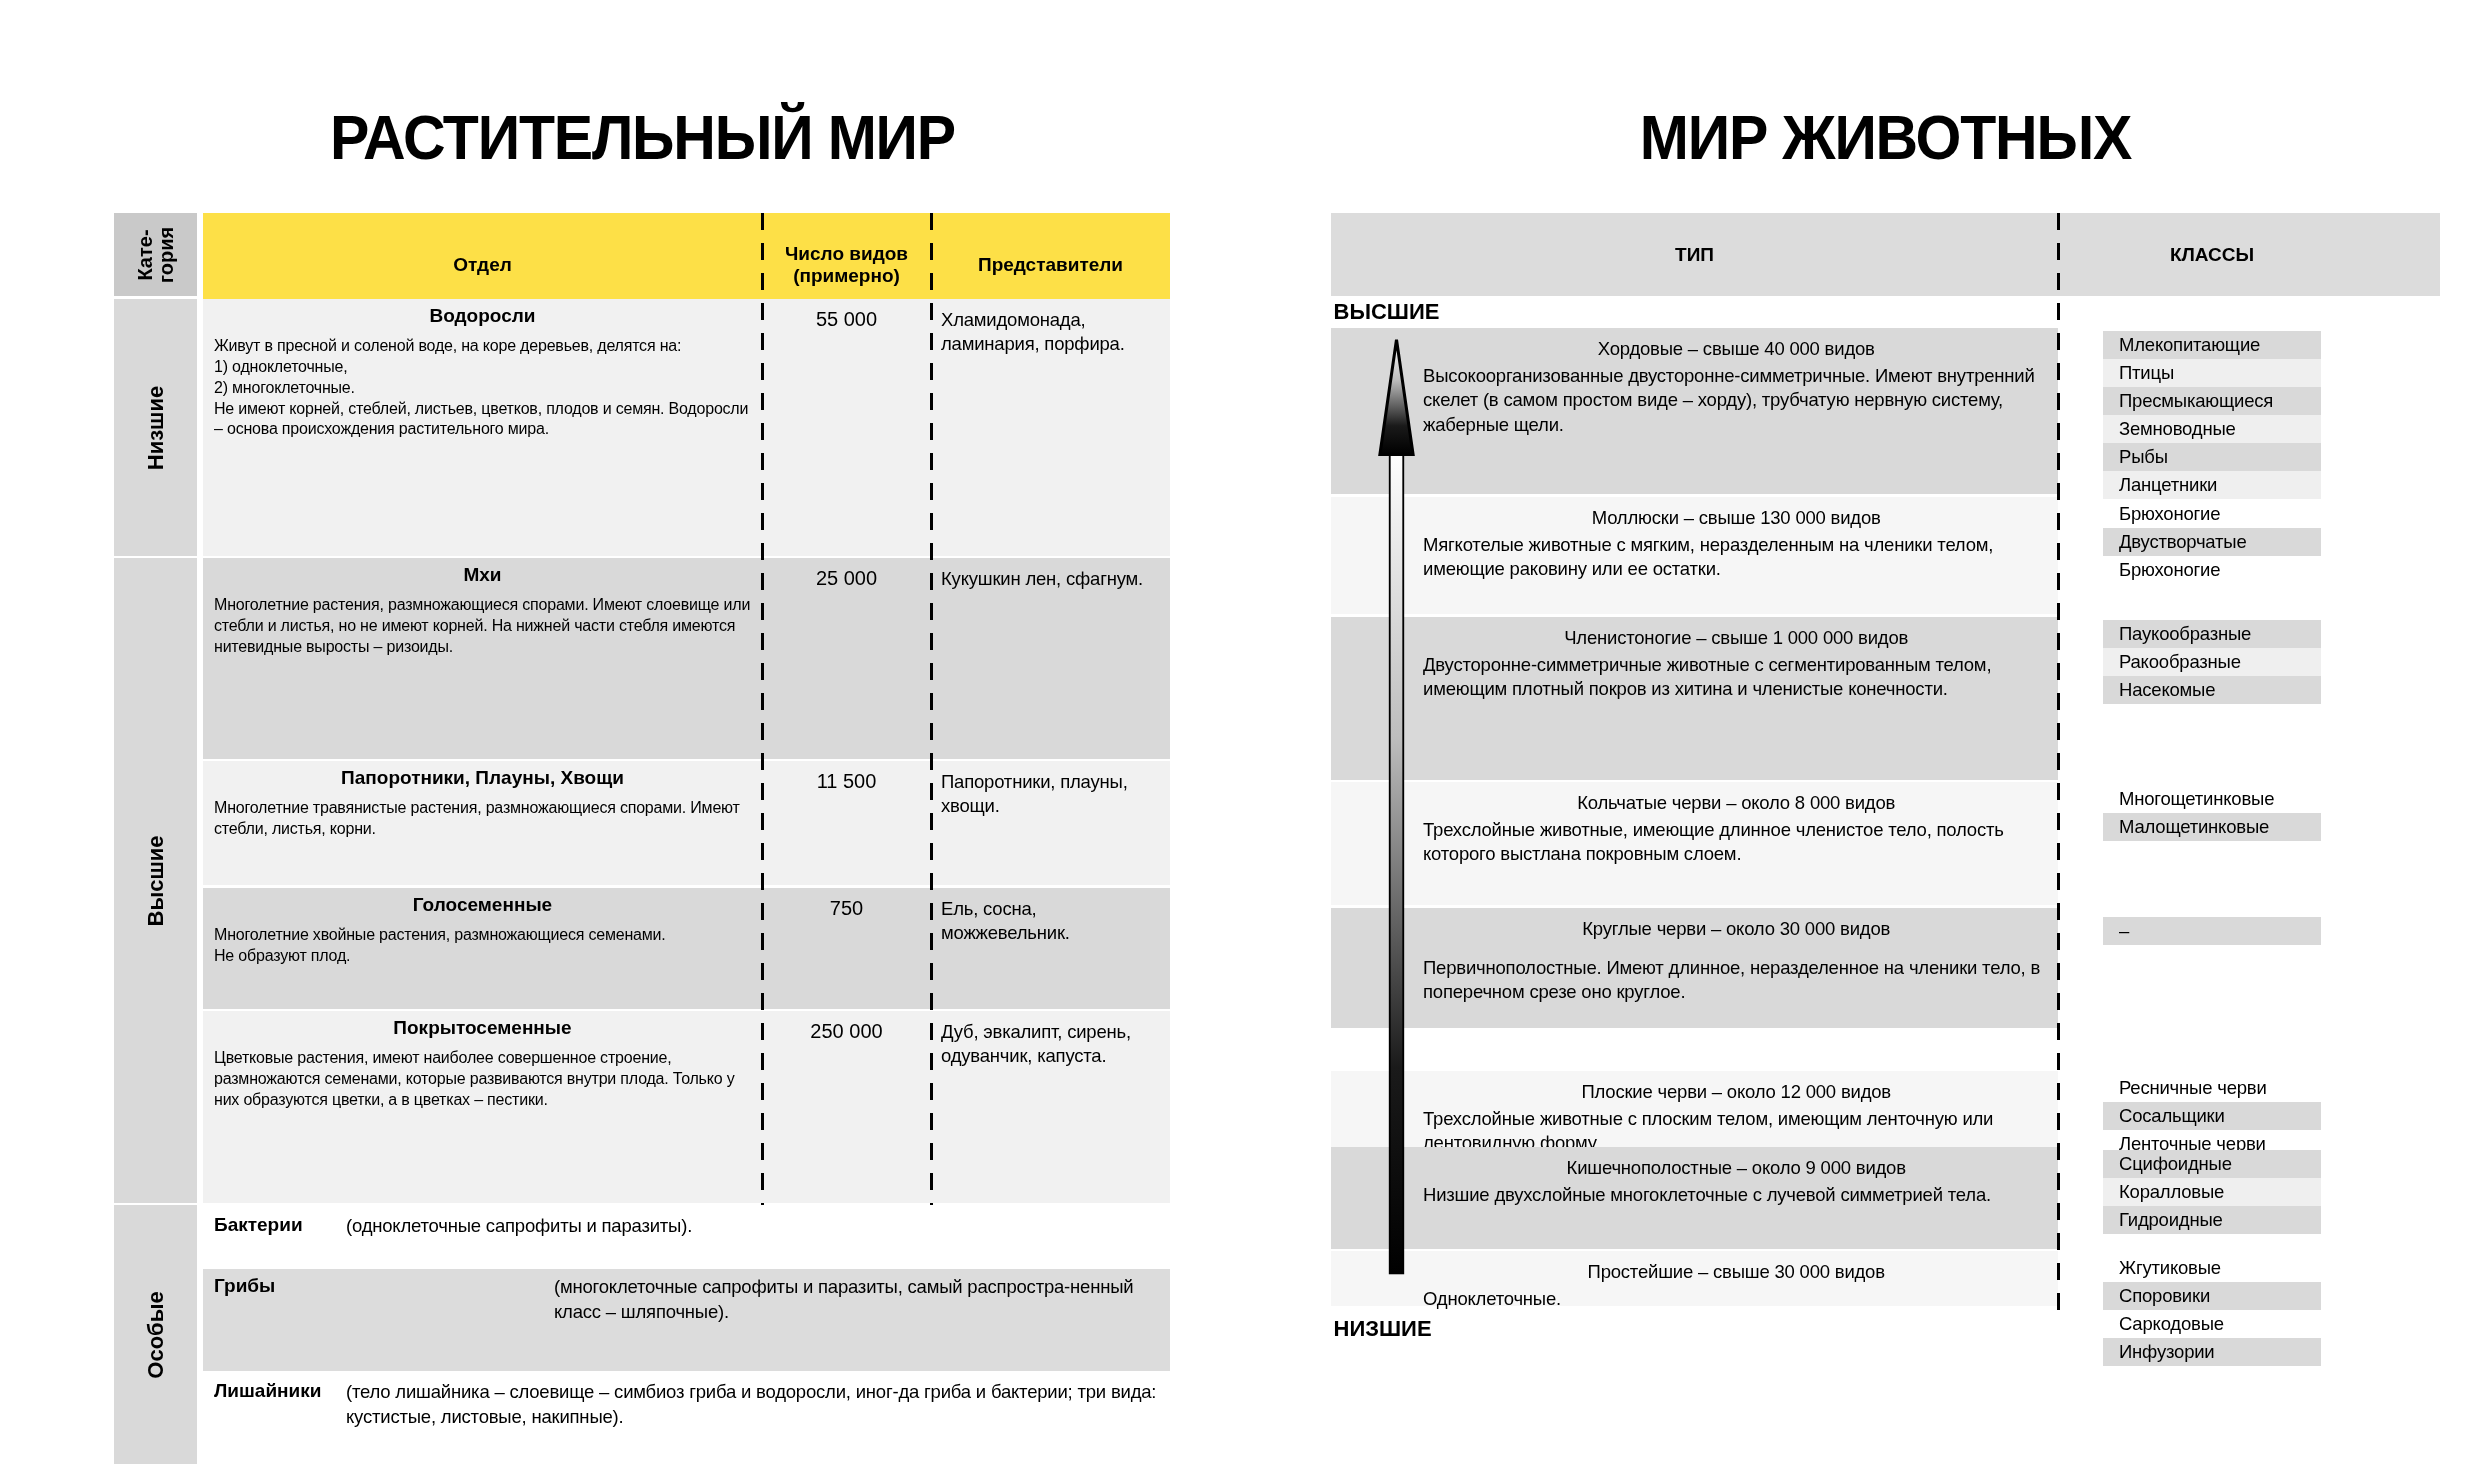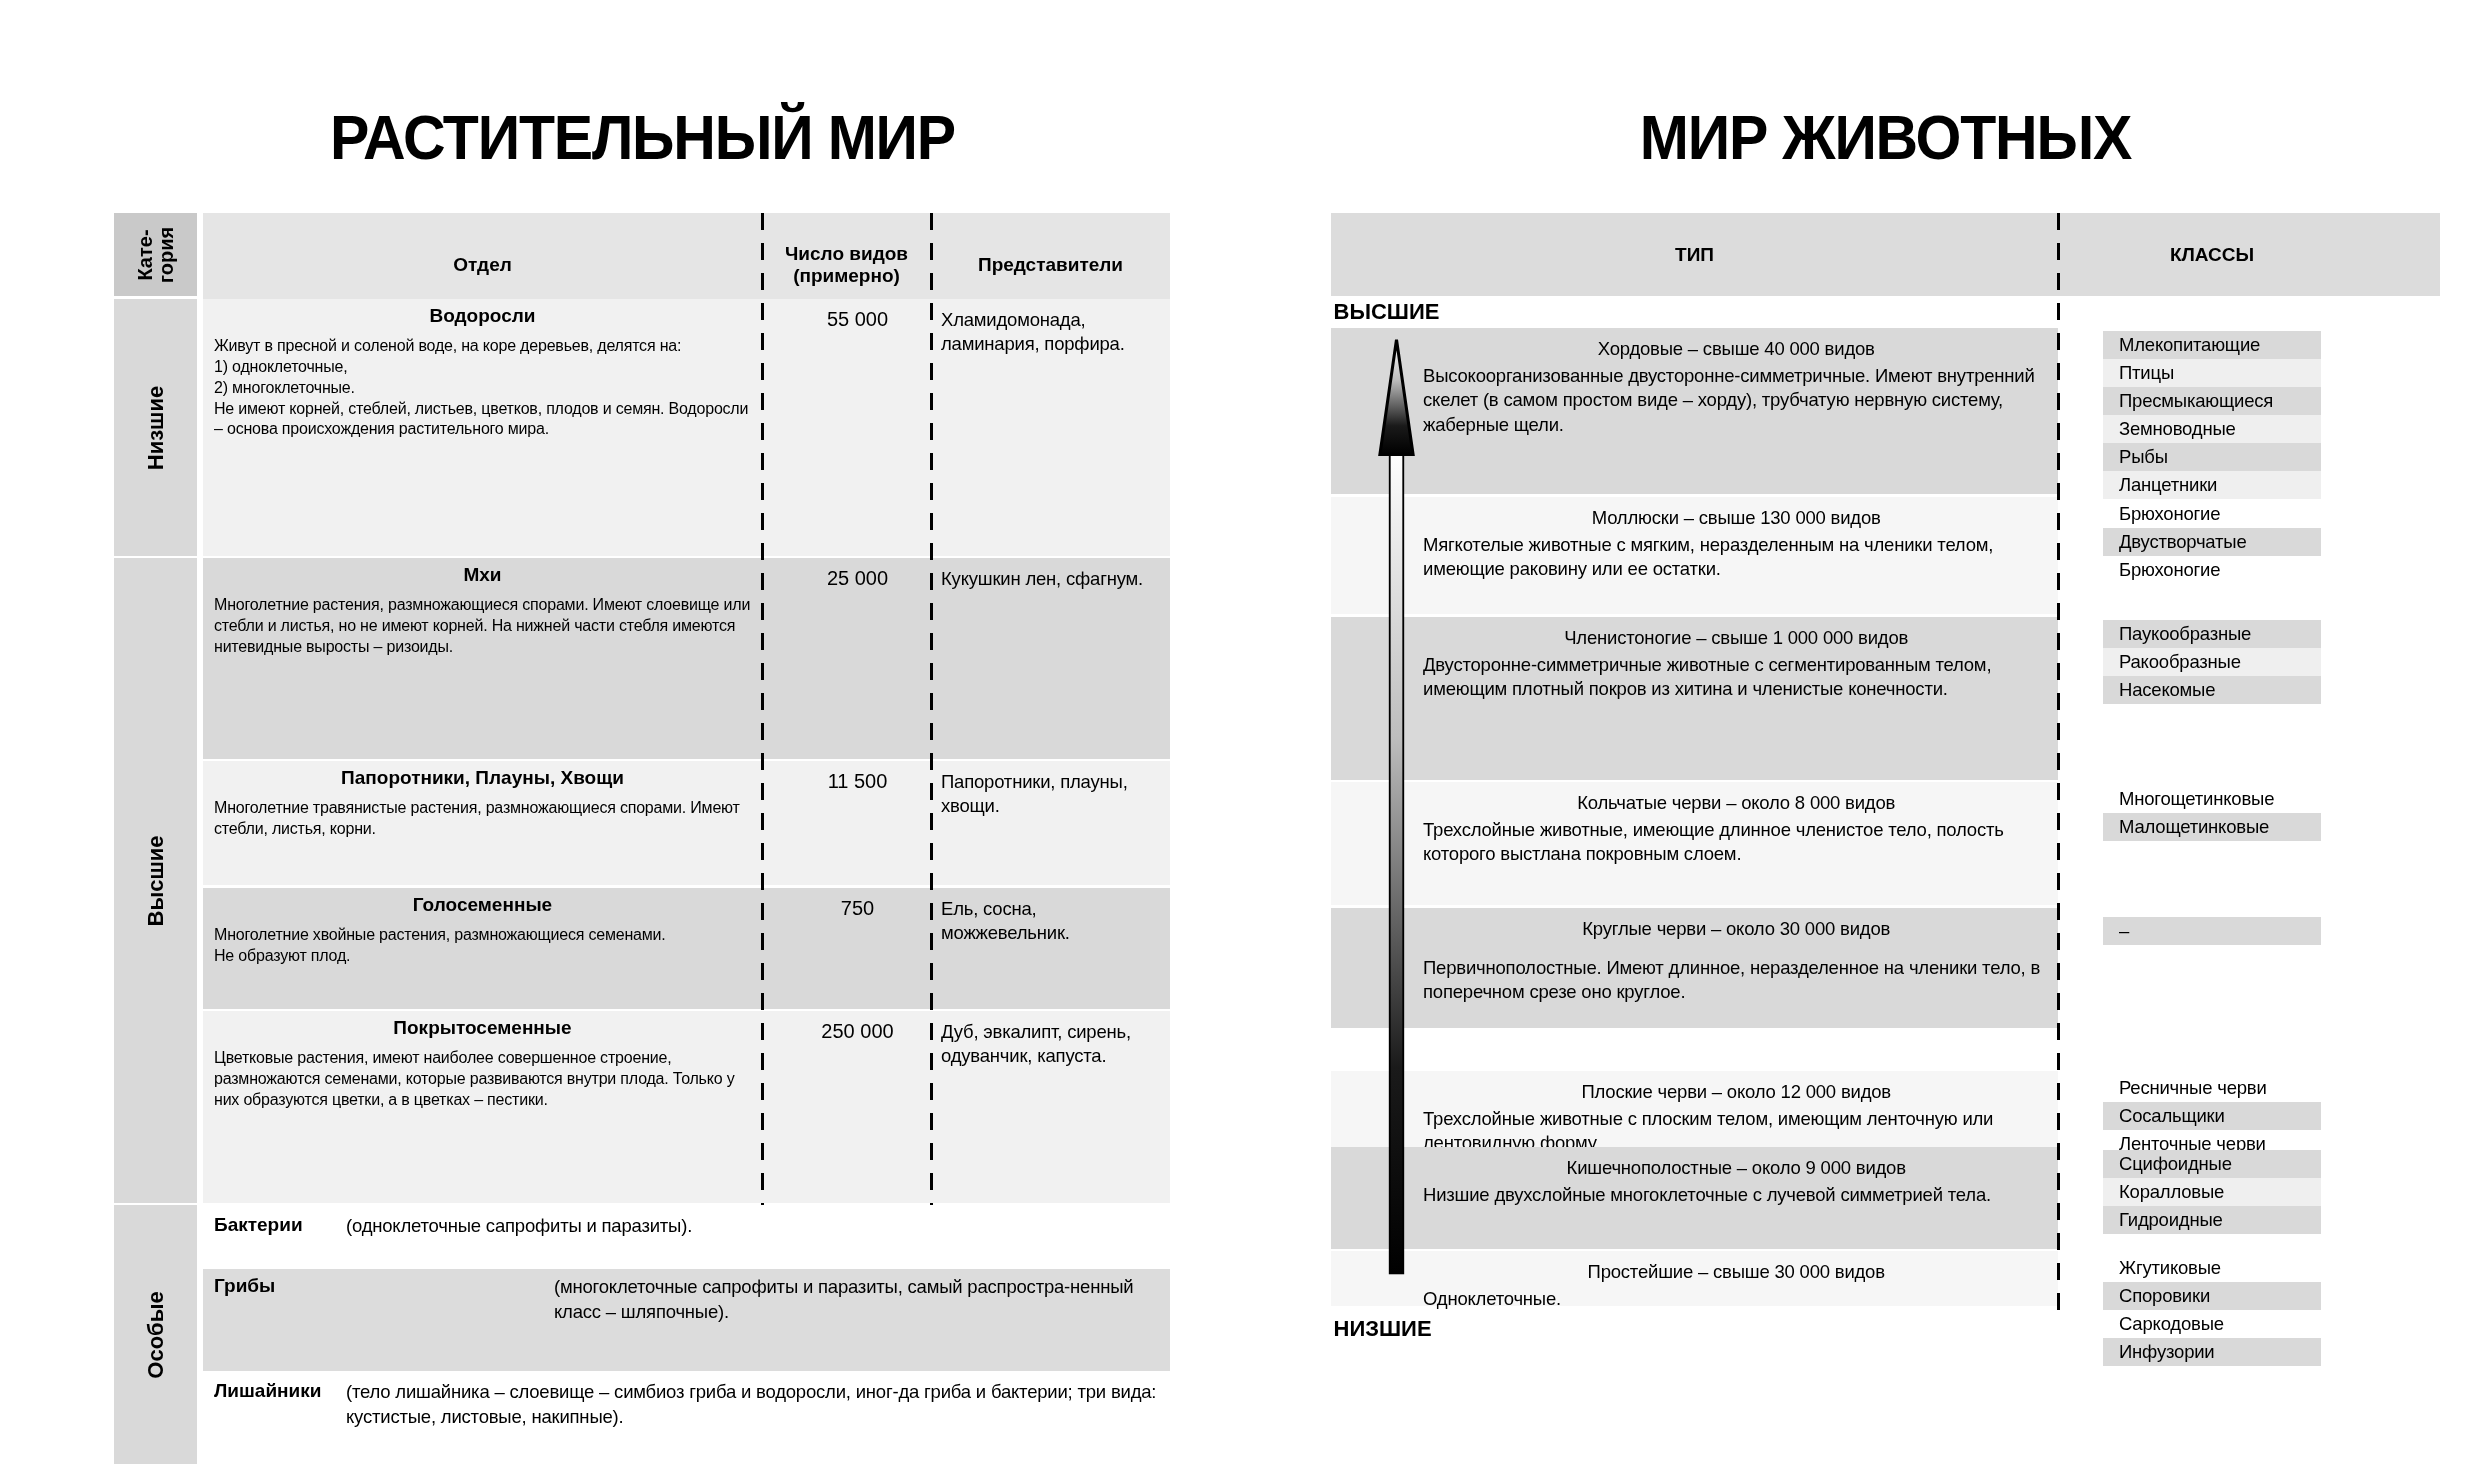--- a/index.html
+++ b/index.html
@@ -9,28 +9,28 @@
              letter-spacing:-1.2px;text-align:center;transform:scaleY(1.08);}
   
   .tbl{position:absolute;top:213px;}
   .row{position:absolute;left:0;width:100%;}
   .pre{white-space:pre-line;}
   
   #plants{left:114px;width:1057px;height:1254px;}
   .p-cat{position:absolute;left:0;width:83px;background:#d9d9d9;}
   .p-cat .rot{position:absolute;left:50%;top:50%;transform:translate(-50%,-50%) rotate(-90deg);
               font-weight:bold;font-size:22px;line-height:1.05;text-align:center;white-space:pre-line;}
-  .p-head{position:absolute;left:89px;top:0;width:967px;height:103px;background:#e5e5e5;}
+  .p-head{position:absolute;left:89px;top:0;width:967px;height:103px;background:#fde047;}
   .p-head .h{position:absolute;top:0;height:100%;display:flex;align-items:center;justify-content:center;
              font-weight:bold;font-size:19px;text-align:center;}
   .p-row{position:absolute;left:89px;width:967px;}
   .p-division{position:absolute;left:0;top:0;bottom:0;width:559px;padding:6.2px 11px;box-sizing:border-box;}
   .p-title{font-weight:bold;font-size:19px;text-align:center;margin-bottom:2.5px;}
   .p-desc{font-size:16px;line-height:1.30;letter-spacing:-0.2px;margin-top:9px;}
-  .p-count{position:absolute;left:531px;top:0;width:169px;text-align:center;padding-top:8.6px;font-size:20px;padding-left:39px;}
+  .p-count{position:absolute;left:559px;top:0;width:169px;text-align:center;padding-top:8.6px;font-size:20px;}
   .p-repr{position:absolute;left:728px;top:0;width:239px;padding:8.6px 2.5px 0 10px;box-sizing:border-box;
           font-size:18.5px;line-height:1.32;letter-spacing:-0.2px;}
   .p-special{position:absolute;left:89px;width:967px;display:flex;align-items:flex-start;justify-content:space-between;}
   .p-term{width:143px;flex:none;font-weight:bold;font-size:19px;padding:6.2px 0 0 11px;box-sizing:border-box;}
   .p-sdesc{flex:1;font-size:18.5px;line-height:1.34;letter-spacing:-0.2px;padding-top:6.2px;}
   .dashv{position:absolute;top:0;width:2.5px;
          background:repeating-linear-gradient(to bottom,#000 0 17px,transparent 17px 30px);}
   
   #animals{left:1331px;width:1109px;height:1134px;text-decoration:underline;}
   .a-head{position:absolute;left:0;top:0;width:1109px;height:83px;background:#dcdcdc;}

